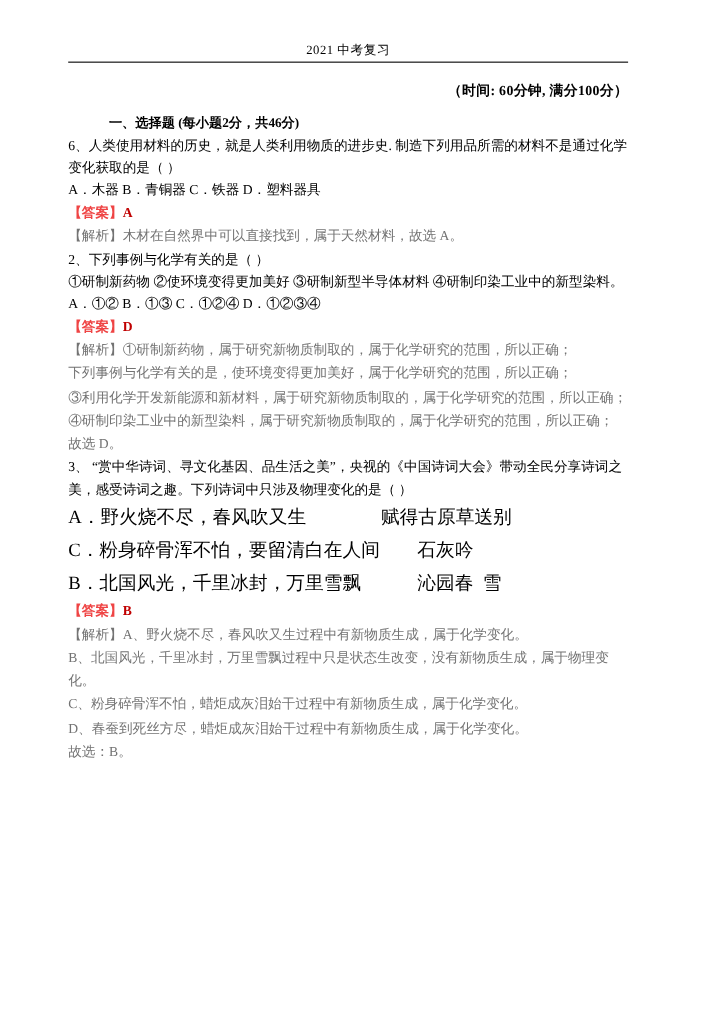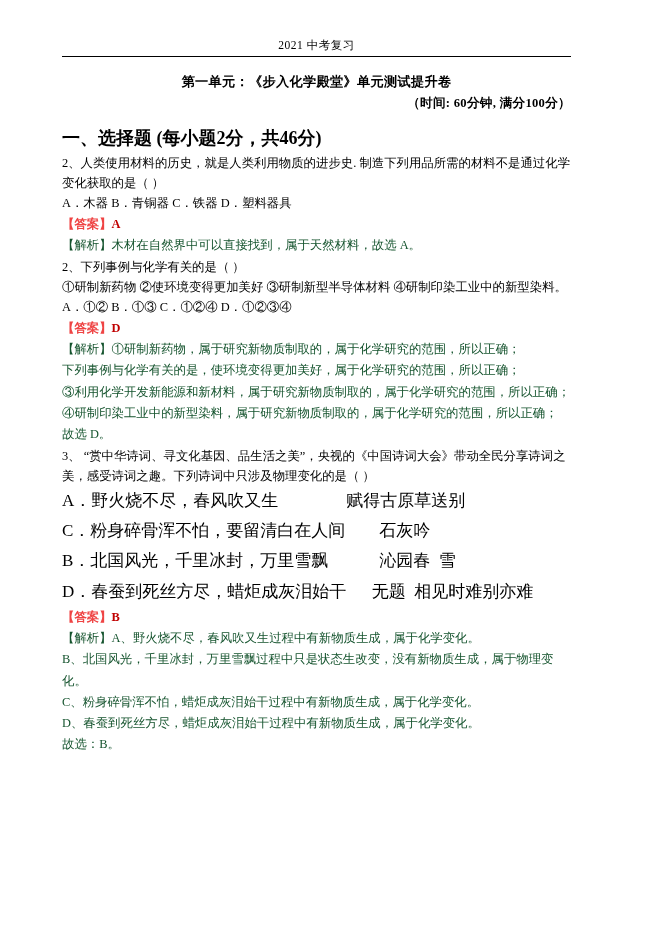--- a/index.html
+++ b/index.html
@@ -50,22 +50,23 @@
     letter-spacing: 1.2px;
   }
   .title-line.sub {
     font-size: 12.6px;
     margin-top: 1px;
     text-align: right;
   }
   .spacer-sm { height: 6px; }
   .sec-head {
     font-weight: bold;
-    font-size: 18px;
+    font-size: 12px;
     margin-top: 4px;
+    margin-left: 37px;
   }
   p.q {
     margin: 0;
     font-size: 12.4px;
     line-height: 1.62;
   }
   p.opts {
     margin: 0;
     font-size: 12.4px;
     line-height: 1.7;
@@ -77,21 +78,21 @@
   }
   .ans .tag {
     color: #ef4444;
     font-weight: bold;
   }
   .ans .val {
     color: #c00000;
     font-weight: bold;
   }
   .red {
-    color: #14532d;
+    color: #737373;
     margin: 0;
     font-size: 12.4px;
     line-height: 1.72;
   }
   .poem-row {
     margin: 0;
     font-size: 17px;
     line-height: 1.78;
     white-space: pre;
   }
@@ -100,47 +101,45 @@
 </head>
 <body>
 
 <div class="page">
 
   <div class="header-title">2021 中考复习</div>
   <div class="header-rule"></div>
 
   <div class="doc-body">
 
-    <div class="title-line">第一单元：《步入化学殿堂》单元测试提升卷</div>
     <div class="title-line sub">（时间: 60分钟, 满分100分）</div>
 
     <div class="spacer-sm"></div>
 
     <div class="sec-head">一、选择题 (每小题2分，共46分)</div>
 
-    <p class="q">2、人类使用材料的历史，就是人类利用物质的进步史. 制造下列用品所需的材料不是通过化学变化获取的是（      ）</p>
+    <p class="q">6、人类使用材料的历史，就是人类利用物质的进步史. 制造下列用品所需的材料不是通过化学变化获取的是（      ）</p>
     <p class="opts">A．木器     B．青铜器     C．铁器     D．塑料器具</p>
     <p class="ans"><span class="tag">【答案】</span><span class="val">A</span></p>
     <p class="red">【解析】木材在自然界中可以直接找到，属于天然材料，故选 A。</p>
 
     <p class="q">2、下列事例与化学有关的是（      ）</p>
     <p class="q">①研制新药物  ②使环境变得更加美好  ③研制新型半导体材料  ④研制印染工业中的新型染料。</p>
     <p class="opts">A．①②        B．①③      C．①②④        D．①②③④</p>
     <p class="ans"><span class="tag">【答案】</span><span class="val">D</span></p>
     <p class="red">【解析】①研制新药物，属于研究新物质制取的，属于化学研究的范围，所以正确；</p>
     <p class="red">下列事例与化学有关的是，使环境变得更加美好，属于化学研究的范围，所以正确；</p>
     <p class="red">③利用化学开发新能源和新材料，属于研究新物质制取的，属于化学研究的范围，所以正确；</p>
     <p class="red">④研制印染工业中的新型染料，属于研究新物质制取的，属于化学研究的范围，所以正确；</p>
     <p class="red">故选 D。</p>
 
     <p class="q q3">3、 “赏中华诗词、寻文化基因、品生活之美”，央视的《中国诗词大会》带动全民分享诗词之美，感受诗词之趣。下列诗词中只涉及物理变化的是（      ）</p>
     <p class="poem-row">A．野火烧不尽，春风吹又生                赋得古原草送别</p>
     <p class="poem-row">C．粉身碎骨浑不怕，要留清白在人间        石灰吟</p>
     <p class="poem-row">B．北国风光，千里冰封，万里雪飘            沁园春  雪</p>
-    <p class="poem-row">D．春蚕到死丝方尽，蜡炬成灰泪始干      无题  相见时难别亦难</p>
     <p class="ans"><span class="tag">【答案】</span><span class="val">B</span></p>
     <p class="red">【解析】A、野火烧不尽，春风吹又生过程中有新物质生成，属于化学变化。</p>
     <p class="red">B、北国风光，千里冰封，万里雪飘过程中只是状态生改变，没有新物质生成，属于物理变化。</p>
     <p class="red">C、粉身碎骨浑不怕，蜡炬成灰泪始干过程中有新物质生成，属于化学变化。</p>
     <p class="red">D、春蚕到死丝方尽，蜡炬成灰泪始干过程中有新物质生成，属于化学变化。</p>
     <p class="red">故选：B。</p>
 
   </div>
 </div>
 

